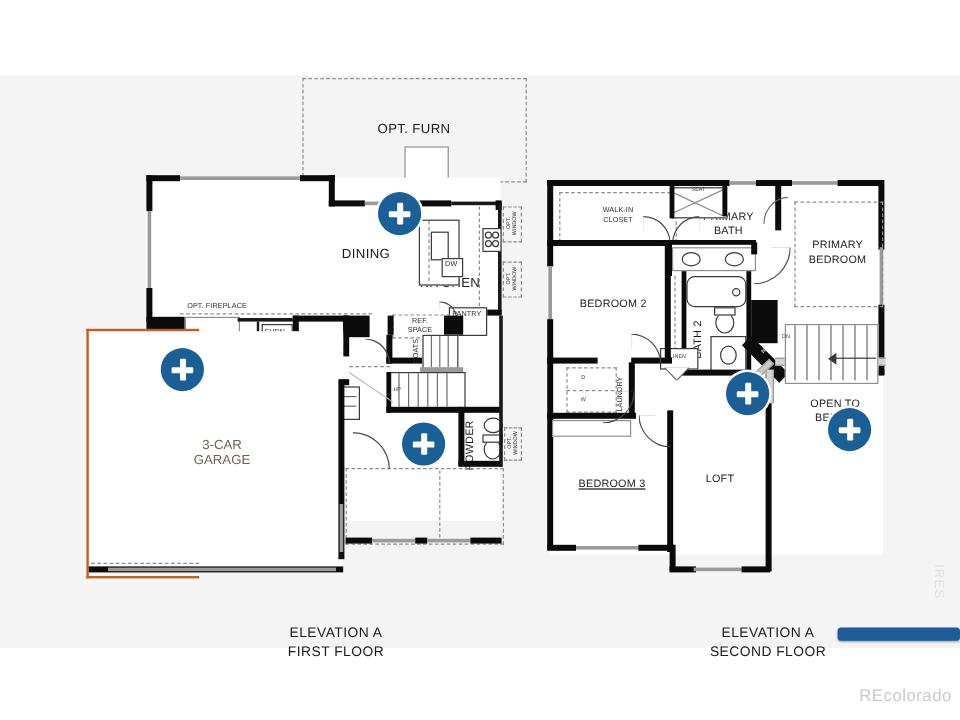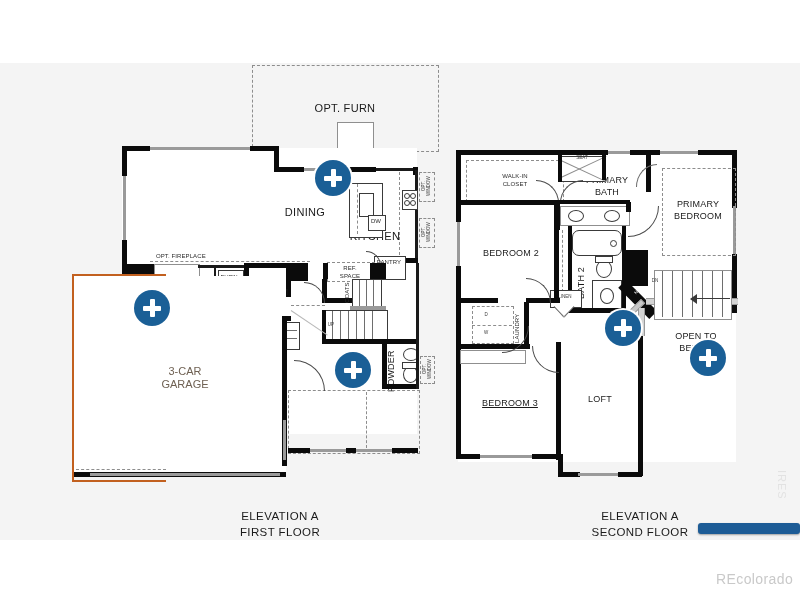--- a/index.html
+++ b/index.html
@@ -55,21 +55,21 @@
 
   
   .plus{position:absolute;width:36px;height:36px;border-radius:50%;
         background:#1a5f96;box-shadow:0 0 0 2px #ffffff;cursor:pointer;}
   .plus::before,.plus::after{content:"";position:absolute;background:#fff;border-radius:1px;}
   .plus::before{left:9px;top:16px;width:18px;height:5px;}
   .plus::after{left:15.5px;top:9px;width:5px;height:18px;}
 
   
   .caption{position:absolute;text-align:center;font-size:11.5px;color:#1b1b1b;
-           line-height:1.35;letter-spacing:.4px;white-space:pre;}
+           line-height:1.35;letter-spacing:.4px;white-space:pre;margin-top:12px;}
 
   
   .wm{position:absolute;color:#c9c9c9;font-size:14px;letter-spacing:.4px;}
   .wm-v{position:absolute;color:#e2e2e2;font-size:11px;letter-spacing:1px;
         writing-mode:vertical-rl;}
   .bluebar{position:absolute;background:#1d5c96;border-radius:3px;
            box-shadow:0 1px 2px rgba(0,0,0,.35);}
 </style>
 </head>
 <body>

